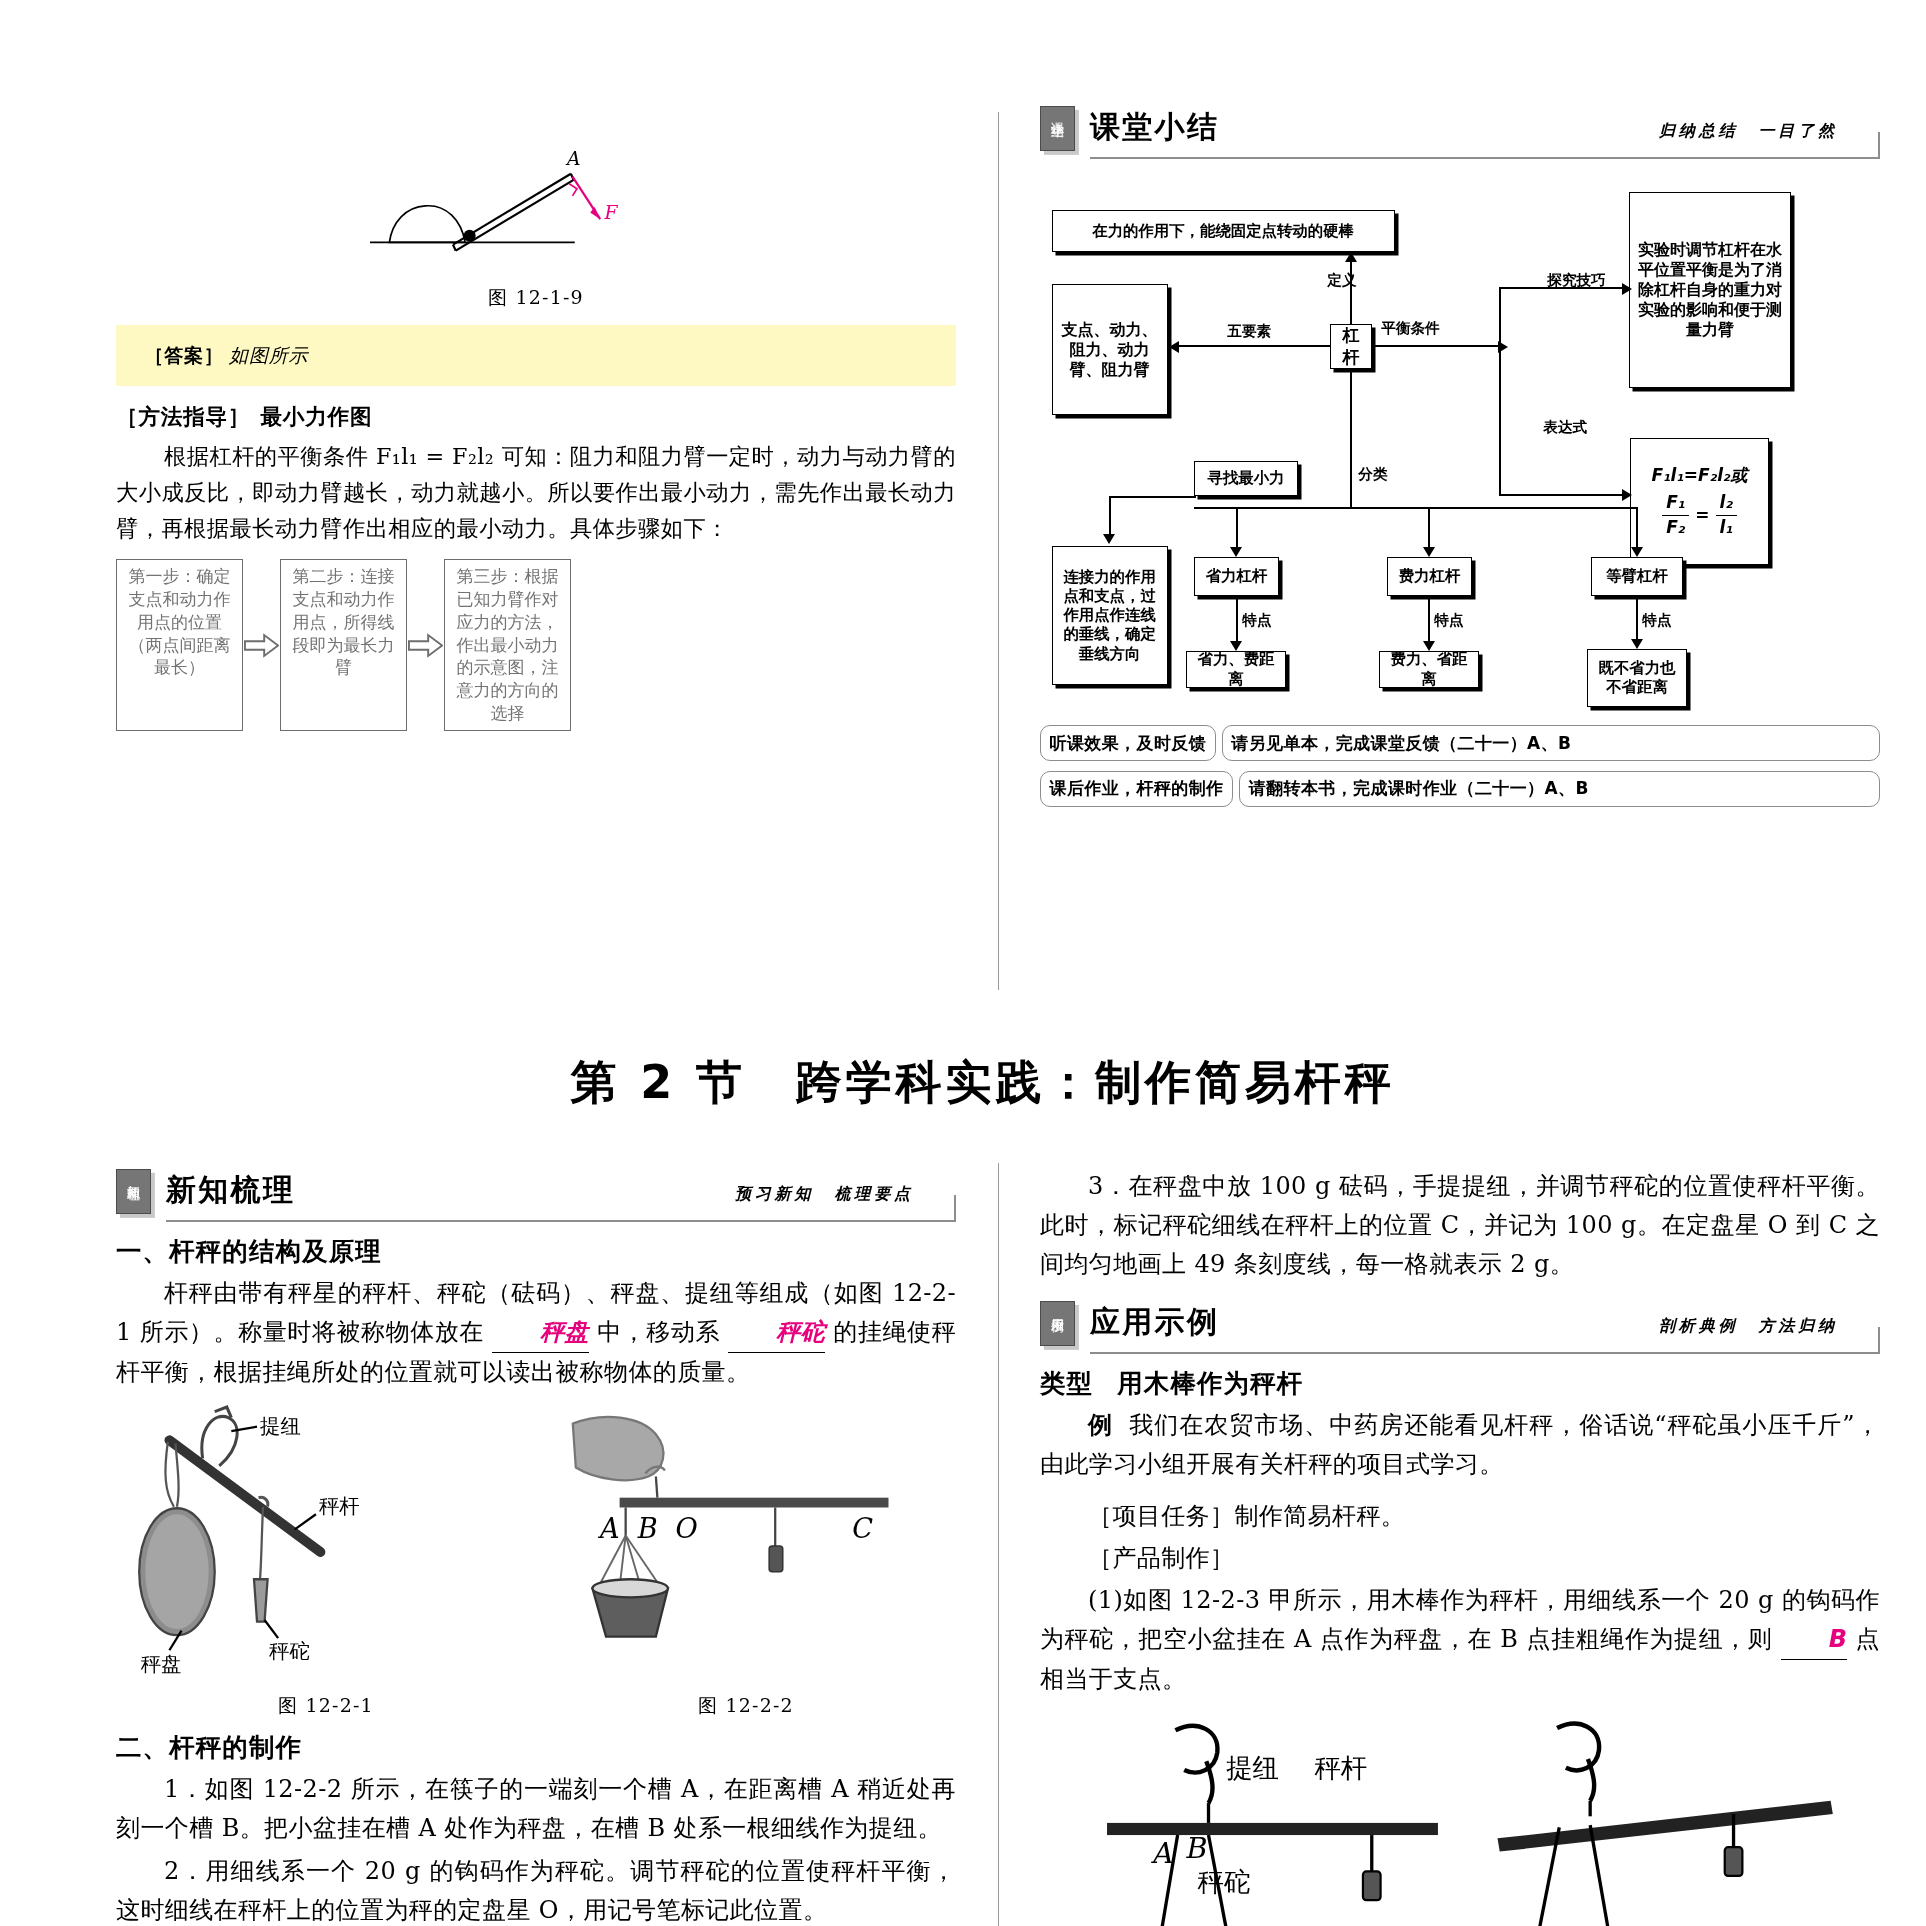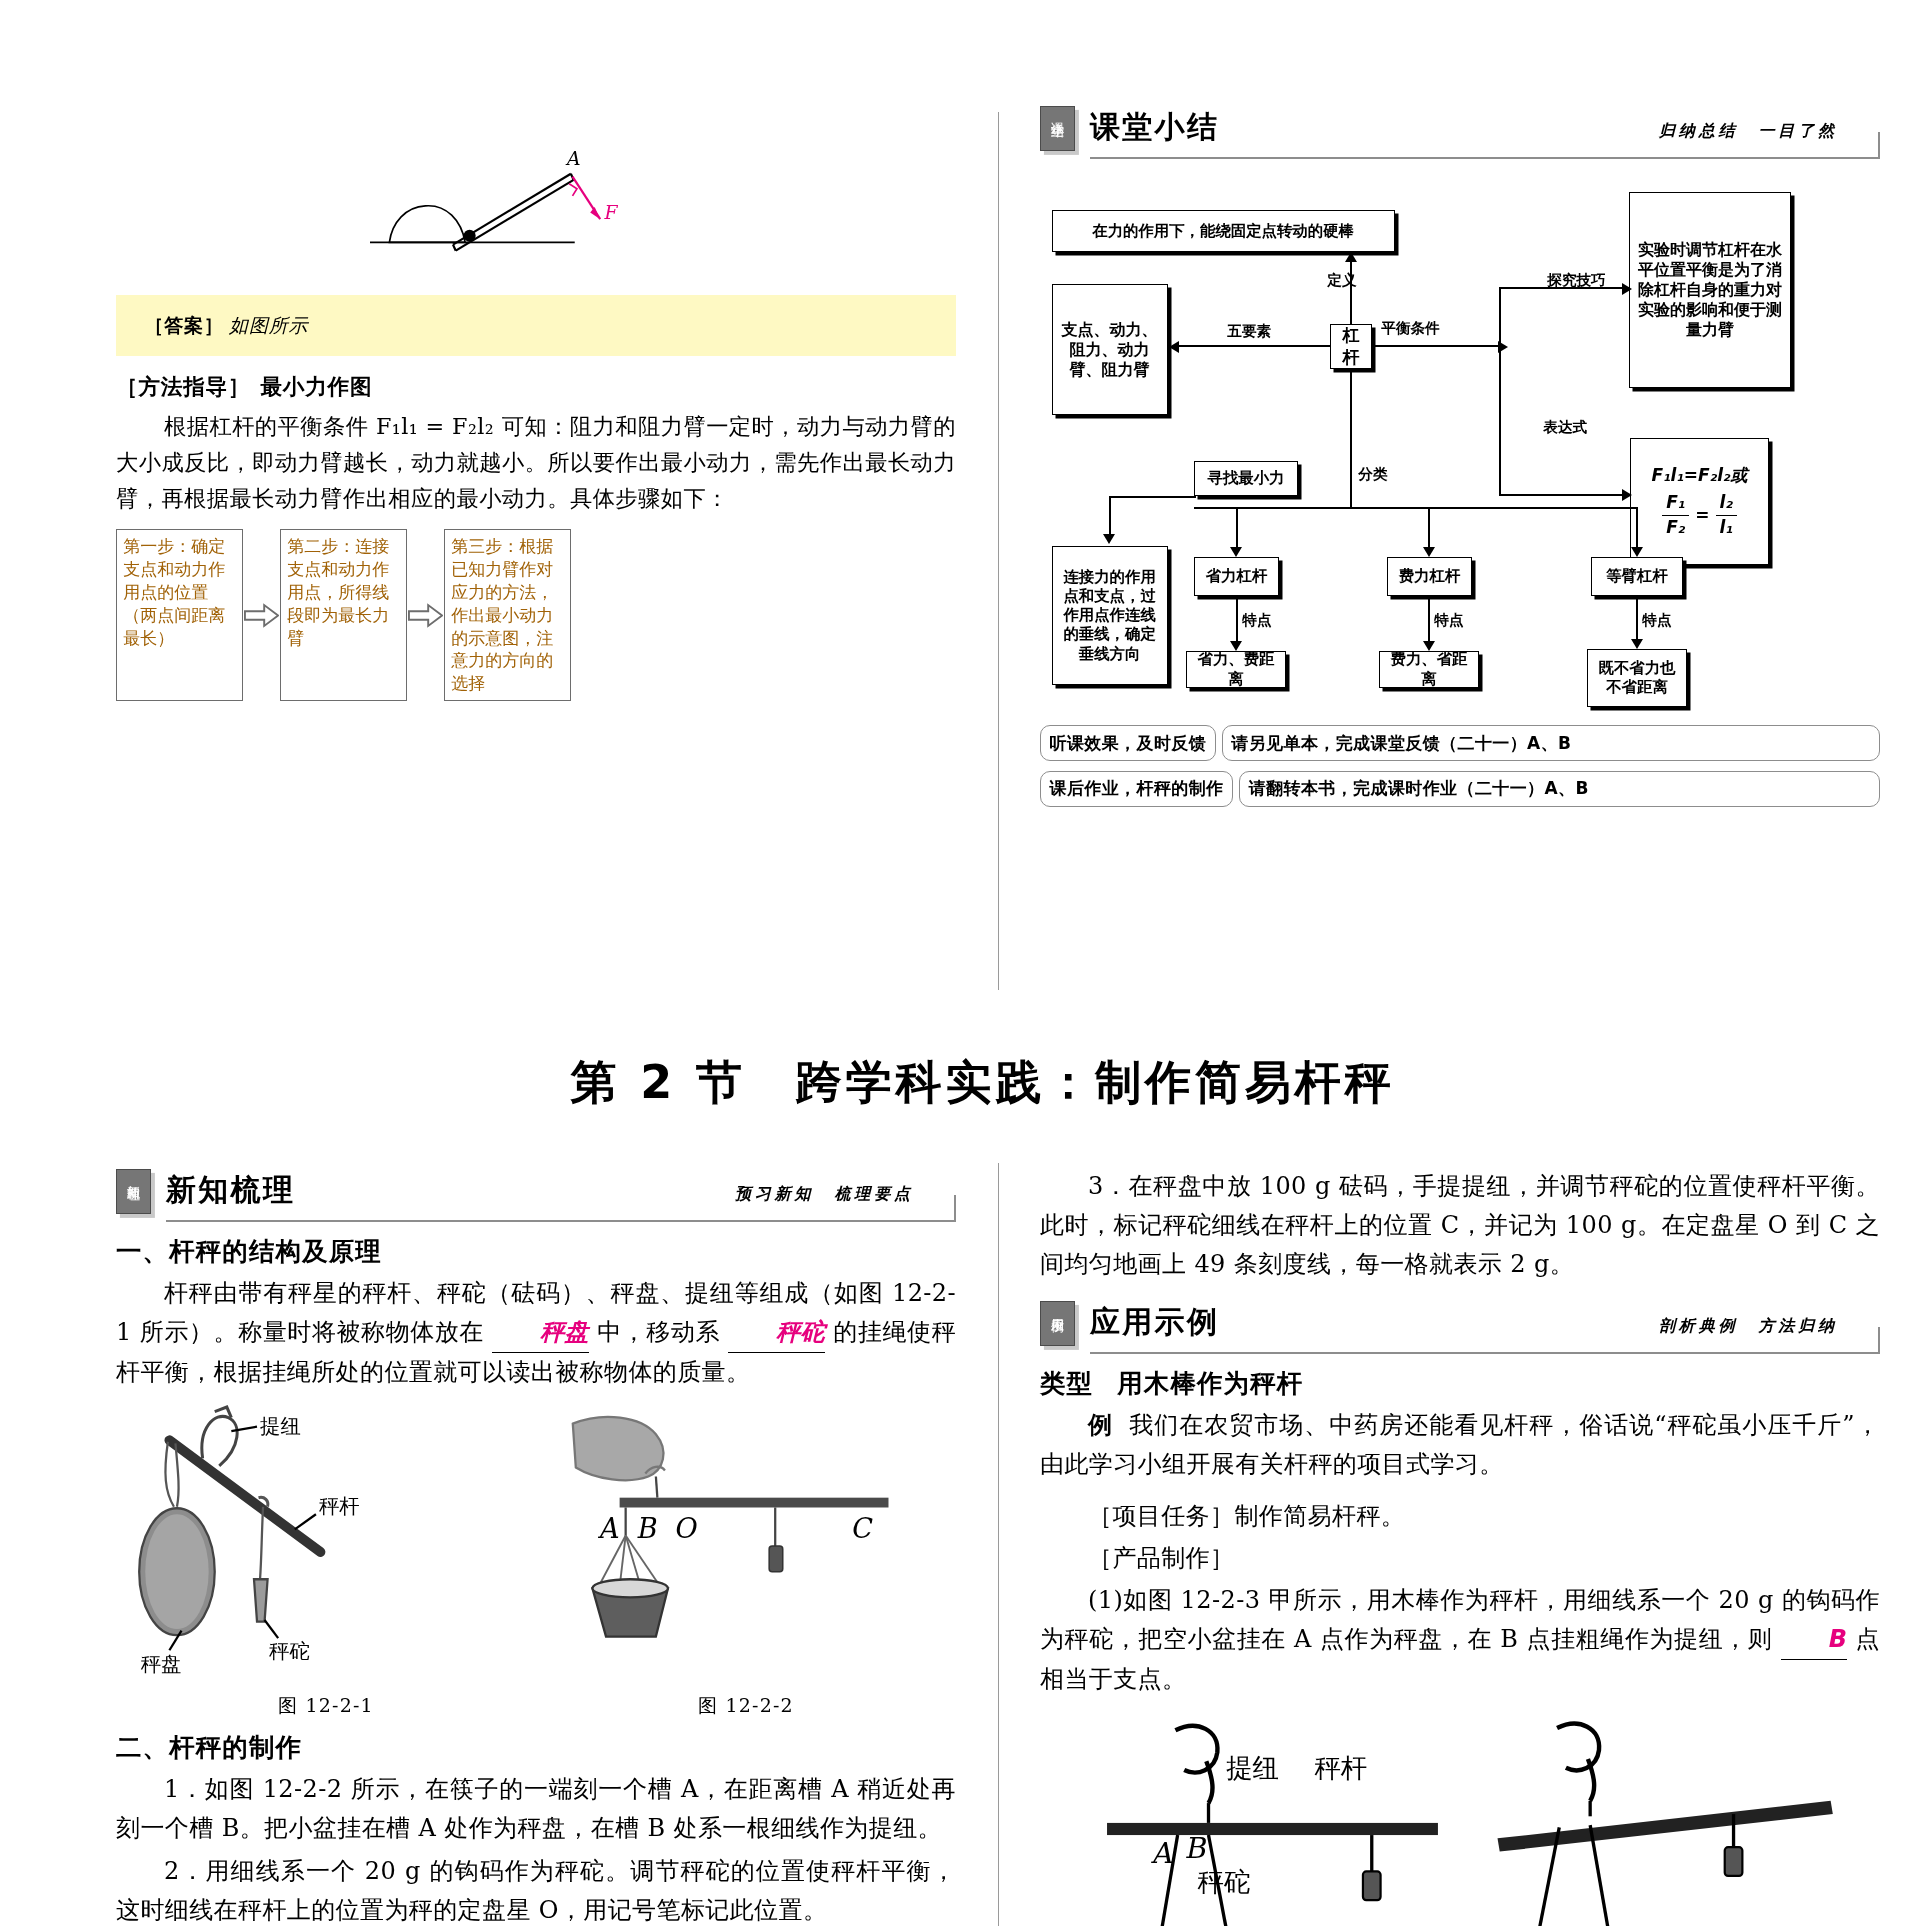--- a/index.html
+++ b/index.html
@@ -40,21 +40,21 @@
     font-family:"DejaVu Serif",serif;letter-spacing:0.8px;}
   .answer-tag{font-weight:bold;}
   .answer-val{font-style:italic;margin-left:5.4px;}
 
   
   .guide-tag{font-size:21.6px;font-weight:bold;font-family:"DejaVu Sans",sans-serif;letter-spacing:0.8px;}
 
   
   .steps{display:flex;align-items:stretch;margin-top:13px;}
   .stepbox{border:1.9px solid #6d6d6d;padding:5.4px 6.2px;font-size:17px;line-height:1.34;
-    color:#a16207;font-family:"DejaVu Sans",sans-serif;width:127px;box-sizing:border-box;}
+    color:#737373;font-family:"DejaVu Sans",sans-serif;width:127px;box-sizing:border-box;text-align:center;}
   .steparrow{width:37px;display:flex;align-items:center;justify-content:center;}
 
   
   #bigtitle{position:absolute;left:0;right:0;top:1052px;text-align:center;
     font-size:46px;font-weight:bold;letter-spacing:3.9px;
     font-family:"DejaVu Sans","Liberation Sans",sans-serif;}
 
   
   .subhead{font-size:25.4px;font-weight:bold;letter-spacing:1.2px;
     font-family:"DejaVu Sans","Liberation Sans",sans-serif;margin:10px 0 5.4px;}
@@ -118,20 +118,21 @@
         <line x1="300" y1="236" x2="305" y2="247" stroke="#000" stroke-width="4"></line>
         <line x1="513" y1="108" x2="518" y2="119" stroke="#000" stroke-width="4"></line>
 
         <line x1="516" y1="113" x2="566" y2="190" stroke="#e6007e" stroke-width="4"></line>
         <polygon points="566,190 548,178 556,168" fill="#e6007e"></polygon>
 
         <path d="M510 126 L524 135 L516 148" fill="none" stroke="#e6007e" stroke-width="3"></path>
         <text x="506" y="92" font-family="DejaVu Serif, serif" font-style="italic" font-size="34">A</text>
         <text x="574" y="190" font-family="DejaVu Serif, serif" font-style="italic" font-size="34" fill="#e6007e">F</text>
       </svg>
+      <div class="figcap">图 12-1-9</div>
     </div>
 
     <div class="answer-band" style="margin-top:14px;">
       <span class="answer-tag">［答案］</span><span class="answer-val">如图所示</span>
     </div>
 
     <div style="margin-top:15.4px;">
       <div>
         <span class="guide-tag">［方法指导］</span>
         <span class="guide-tag" style="margin-left:8.5px;">最小力作图</span>

